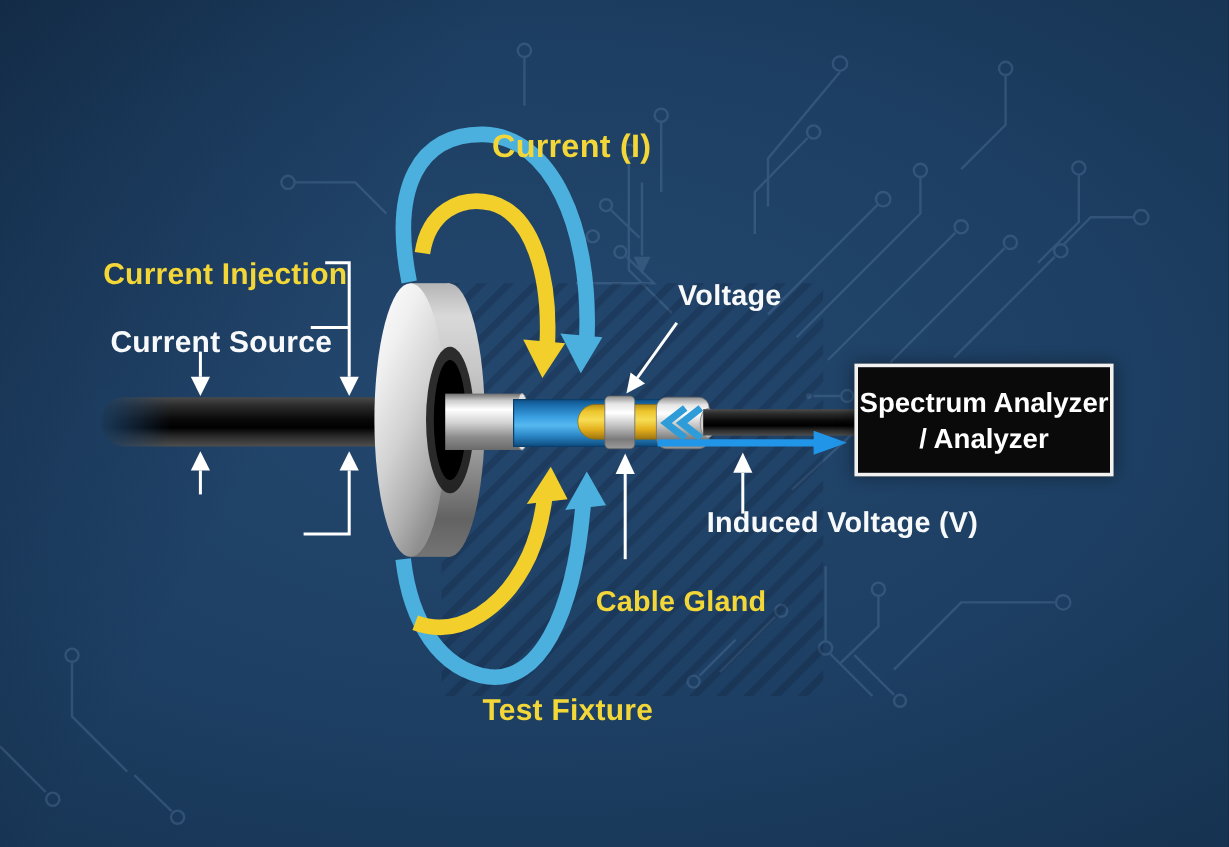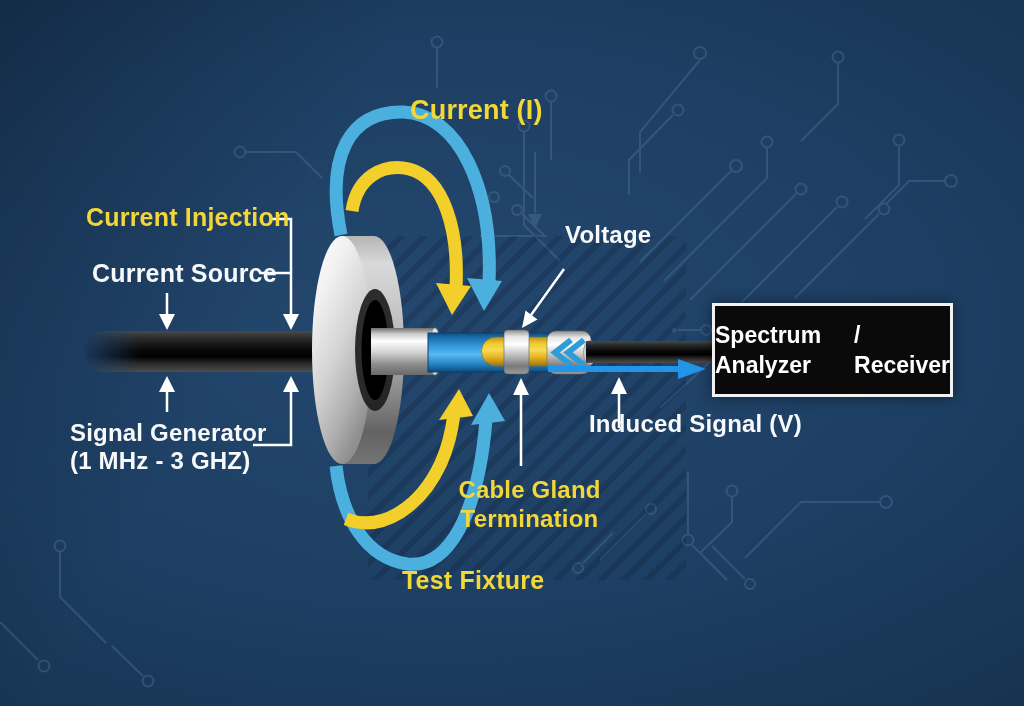--- a/index.html
+++ b/index.html
@@ -4,33 +4,33 @@
 <style>
   html,body{margin:0;padding:0;background:#0e2440;}
   .stage{
     position:relative;width:1024px;height:706px;overflow:hidden;
     font-family:"Liberation Sans",sans-serif;
     background:
       linear-gradient(118deg, rgba(4,12,26,0.30) 0%, rgba(4,12,26,0) 30%),
       radial-gradient(120% 95% at 42% 46%, #24476e 0%, #1d3f63 42%, #173453 70%, #102843 100%);
   }
   .stage svg.art{position:absolute;left:0;top:0;}
-  .lbl{position:absolute;font-weight:bold;white-space:nowrap;letter-spacing:0.2px;}
+  .lbl{position:absolute;font-weight:bold;white-space:nowrap;letter-spacing:0.2px;margin-top:12px;}
   .yellow{color:#f3d637;}
   .white{color:#f7f9fb;}
   .t27{font-size:27px;}
   .t25{font-size:25px;}
   .t24{font-size:24px;}
   .lh28 span{display:block;line-height:28px;}
   .lh29 span{display:block;line-height:29px;}
   .center{text-align:center;white-space:normal;}
   .device-box{
-    position:absolute;left:712px;top:303px;width:241px;height:94px;
+    position:absolute;left:712px;top:303px;width:216px;height:94px;
     background:#0a0a0a;border:3px solid #f2f2f2;box-sizing:border-box;
-    display:flex;flex-direction:row;align-items:center;justify-content:center;
+    display:flex;flex-direction:column;align-items:center;justify-content:center;
     color:#ffffff;font-weight:bold;font-size:23px;line-height:30px;
     box-shadow:0 0 14px rgba(0,0,0,0.45);
   }
 </style>
 </head>
 <body>
 
 <div class="stage">
 
   <svg class="art" width="1024" height="706" viewBox="0 0 1024 706">
@@ -227,36 +227,31 @@
       <polygon points="619,377 611,394 627,394" fill="#ffffff" stroke="none"></polygon>
     </g>
   </svg>
 
   <div class="lbl yellow t27" style="left:410px;top:95px;">Current (I)</div>
 
   <div class="lbl white t25" style="left:92px;top:259px;">Current Source</div>
 
   <div class="lbl yellow t25" style="left:86px;top:203px;">Current Injection</div>
 
-  <div class="lbl white t24 lh28" style="left:70px;top:419px;">
-    <span>Signal Generator</span>
-    <span>(1 MHz - 3 GHZ)</span>
-  </div>
 
   <div class="lbl white t24 lh29" style="left:565px;top:220px;">
     <span>Voltage</span>
   </div>
 
-  <div class="lbl white t24" style="left:589px;top:410px;">Induced Signal (V)</div>
-
-  <div class="lbl yellow t24 lh29 center" style="left:452px;top:475px;width:155px;">
+  <div class="lbl white t24" style="left:589px;top:410px;">Induced Voltage (V)</div>
+
+  <div class="lbl yellow t24 lh29 center" style="left:490px;top:475px;width:155px;">
     <span>Cable Gland</span>
-    <span>Termination</span>
   </div>
 
   <div class="lbl yellow t25" style="left:402px;top:566px;">Test Fixture</div>
 
   <div class="device-box">
     <span>Spectrum Analyzer</span>
-    <span>/ Receiver</span>
+    <span>/ Analyzer</span>
   </div>
 
 </div>
 
 </body></html>

